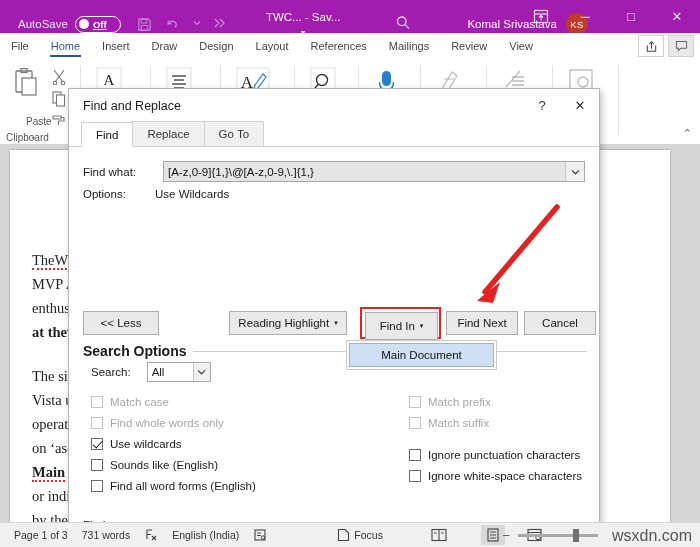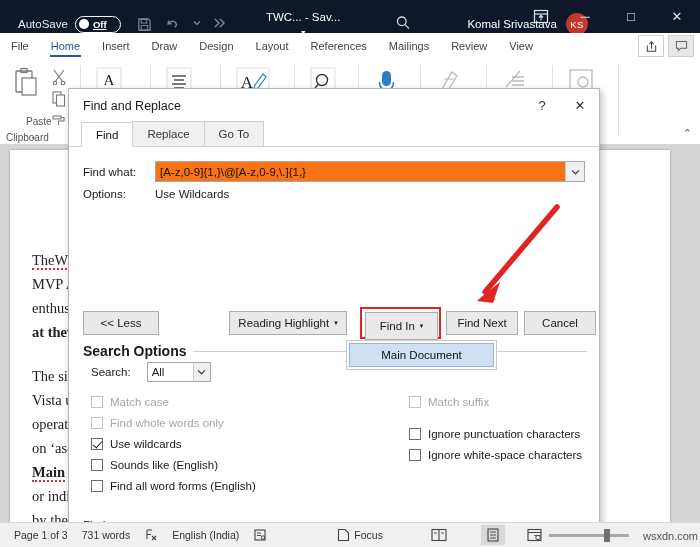--- a/index.html
+++ b/index.html
@@ -7,21 +7,21 @@
     width: 700px; height: 547px;
     font-family: "Liberation Sans", sans-serif;
     overflow: hidden;
     background: #ffffff;
   }
   #app { position: relative; width: 700px; height: 547px; }
 
   
   .titlebar {
     position: absolute; left: 0; top: 0; width: 700px; height: 48px;
-    background: #0f172a; color: #ffffff;
+    background: #a21caf; color: #ffffff;
     display: flex; align-items: center; font-size: 11.5px;
   }
   .autosave-label { margin-left: 18px; color: #e8eef7; font-size: 11.5px; }
   .autosave-toggle {
     margin-left: 7px; width: 46px; height: 17px; border-radius: 9px;
     border: 1.4px solid #ffffff; background: transparent;
     display: flex; align-items: center; position: relative; text-decoration: underline;
   }
   .autosave-knob {
     width: 10px; height: 10px; border-radius: 50%;
@@ -96,21 +96,21 @@
   .dlg-tabs { height:25px; border-bottom:1px solid #cfcfcf; display:flex; align-items:flex-end; padding-left:12px; }
   .dlg-tab {
     height:25px; line-height:24px; padding:0 14px; font-size:11.5px;
     border:1px solid #cfcfcf; border-bottom:none; background:#f0f0f0; color:#333; margin-right:-1px;
   }
   .dlg-tab.active { background:#ffffff; border-bottom:1px solid #ffffff; margin-bottom:-1px; color:#111; }
   .dlg-body { position:relative; padding: 14px 14px 0 14px; }
 
   .row { display:flex; align-items:center; margin-bottom: 6px; }
   .lbl-findwhat { width: 72px; font-size:11.5px; }
-  .combo { flex:1; height: 21px; border:1px solid #a8a8a8; display:flex; align-items:center; background:#f97316; }
+  .combo { flex:1; height: 21px; border:1px solid #a8a8a8; display:flex; align-items:center; background:#e5e5e5;margin-left:8px; }
   .combo input {
     flex:1; border:none; outline:none; height:19px; padding-left:4px;
     font-family:"Liberation Sans", sans-serif; font-size:11.5px; color:#111; background:transparent;
   }
   .combo-arrow {
     width:19px; height:19px; border-left:1px solid #c8c8c8; background:#f0f0f0;
     display:flex; align-items:center; justify-content:center; font-size:8px; color:#444;
   }
   .opts-row { display:flex; margin-top: 4px; }
   .opts-lbl { width:72px; font-size:11.5px; }
@@ -180,21 +180,21 @@
   
   .statusbar {
     position:absolute; left:0; top:522px; width:700px; height:25px;
     background:#f0f0f0; border-top:1px solid #d8d8d8;
     display:flex; align-items:center; font-size:10.5px; color:#333;
   }
   .sb-item { margin-left:14px; display:flex; align-items:center; gap:4px; }
   .sb-right { position:absolute; right:0; top:0; height:25px; display:flex; align-items:center; }
   .zoom-slider { width:80px; height:3px; background:#a9a9a9; position:relative; margin:0 8px; }
   .zoom-knob { position:absolute; left:55px; top:-5px; width:6px; height:13px; background:#707070; }
-  .watermark { margin-left:6px; margin-right:2px; font-size:11px; color:#555; }
+  .watermark { margin-left:6px; margin-right:8px; font-size:16px; color:#555; }
 </style>
 </head>
 <body>
 
 <div id="app">
 
   <div class="titlebar">
     <span class="autosave-label">AutoSave</span>
     <div class="autosave-toggle">
       <div class="autosave-knob"></div>
@@ -521,20 +521,24 @@
           <span class="cb"></span>
           <span>Sounds like (English)</span>
         </label>
         <label class="cb-item">
           <span class="cb"></span>
           <span>Find all word forms (English)</span>
         </label>
       </div>
 
       <div class="cbcol-right">
+        <label class="cb-item dim">
+          <span class="cb dim"></span>
+          <span>Match prefix</span>
+        </label>
         <label class="cb-item dim">
           <span class="cb dim"></span>
           <span>Match suffix</span>
         </label>
         <div class="cb-spacer"></div>
         <label class="cb-item">
           <span class="cb"></span>
           <span>Ignore punctuation characters</span>
         </label>
         <label class="cb-item">

